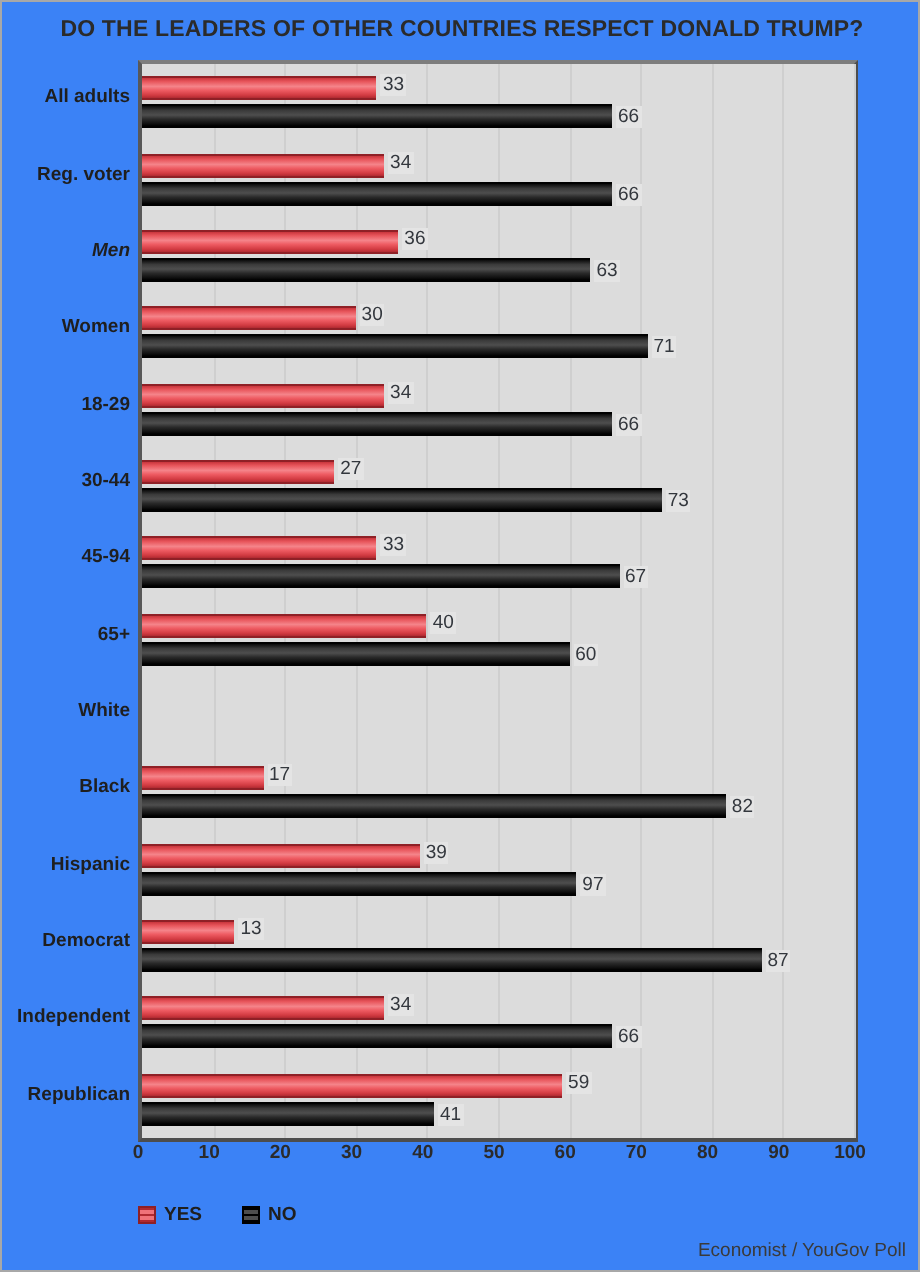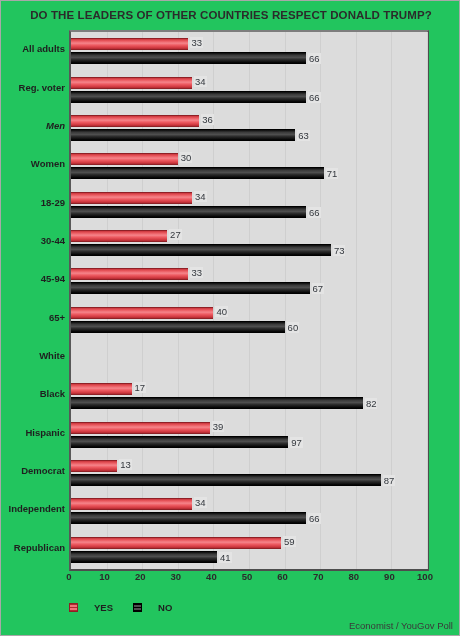--- a/index.html
+++ b/index.html
@@ -10,21 +10,21 @@
     width: 460px;
     height: 636px;
     background: #d9d9d9;
     font-family: "Liberation Sans", sans-serif;
     overflow: hidden;
   }
   #chart-root {
     position: relative;
     width: 460px;
     height: 636px;
-    background: #22c55e;
+    background: #3b82f6;
     box-sizing: border-box;
     border: 1px solid #a8a8a8;
   }
   #chart-title {
     position: absolute;
     left: 0;
     top: 8px;
     width: 460px;
     text-align: center;
     font-size: 11.5px;
@@ -123,21 +123,21 @@
     position: absolute;
     left: 68px;
     top: 601px;
     display: flex;
     align-items: center;
     gap: 20px;
   }
   .legend-item {
     display: flex;
     align-items: center;
-    gap: 16px;
+    gap: 4px;
   }
   .legend-swatch {
     width: 9px;
     height: 9px;
     display: inline-block;
   }
   .legend-swatch.yes {
     background: repeating-linear-gradient(to bottom,
       #b02a31 0px, #b02a31 1px, #f07279 1px, #f07279 3px);
     border: 1px solid #8f2026;

